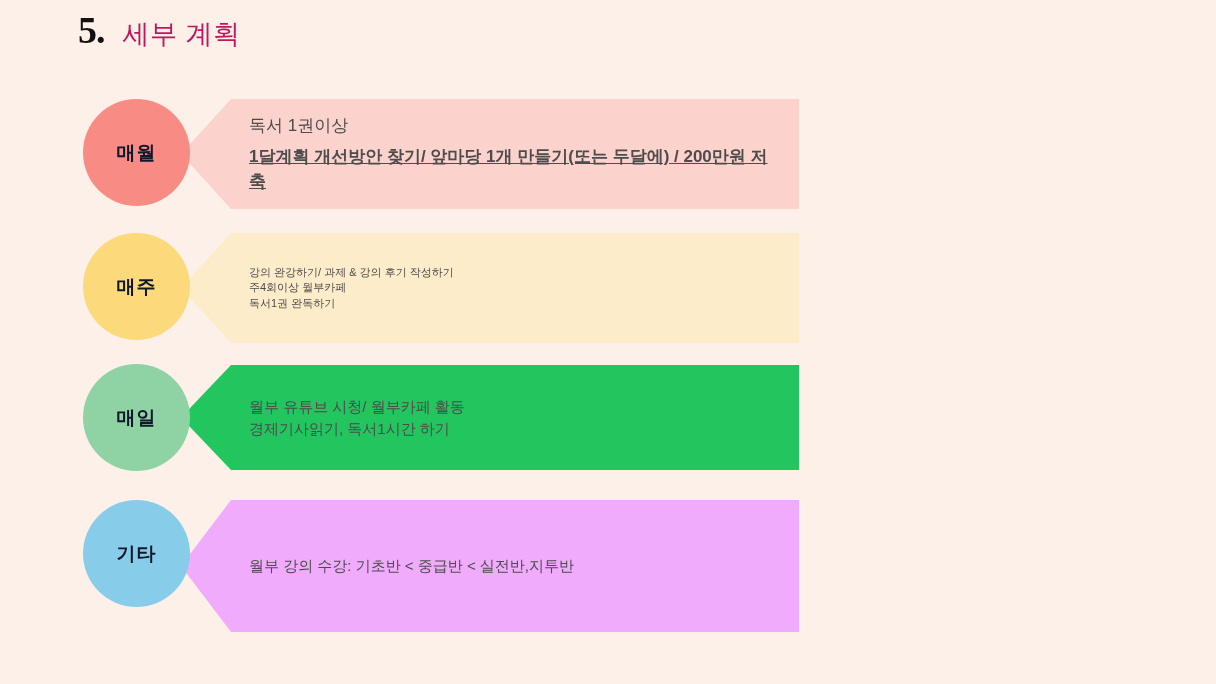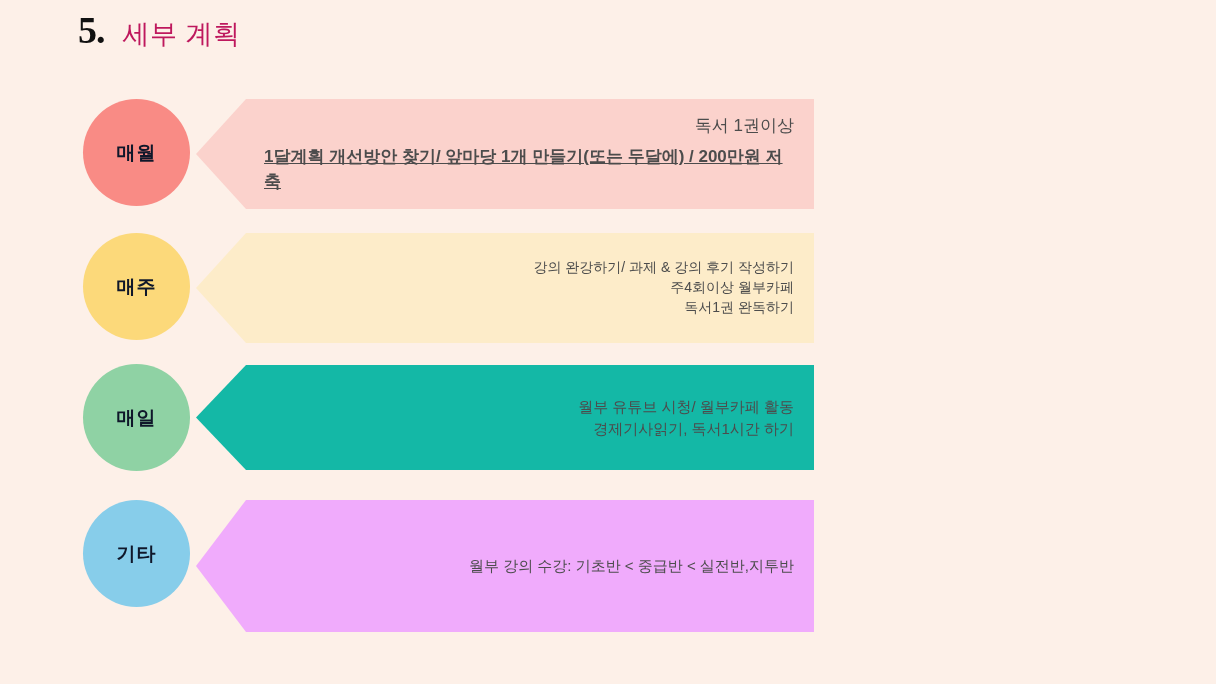--- a/index.html
+++ b/index.html
@@ -41,30 +41,29 @@
 
   
   .row {
     position: absolute;
     left: 0;
     width: 1216px;
   }
 
   .banner {
     position: absolute;
-    left: 196px;
+    left: 181px;
     width: 618px;
     box-sizing: border-box;
     padding-left: 68px;
     padding-right: 20px;
     display: flex;
     flex-direction: column;
     justify-content: center;
     clip-path: polygon(0% 50%, 50px 0%, 100% 0%, 100% 100%, 50px 100%);
-    align-items: flex-end;
   }
 
   .banner-line {
     color: #4c4c4c;
     line-height: 1.42;
     white-space: nowrap;
   }
 
   .circle {
     position: absolute;
@@ -87,25 +86,25 @@
   #row-monthly .banner { top: 0; height: 110px; background: #fbd2cc; }
   #row-monthly .circle { top: 0; background: #f98b85; }
   #row-monthly .banner-line { font-size: 17px; }
   #row-monthly .banner-line.lead { margin-bottom: 7px; }
   #row-monthly .banner-line.strong { font-weight: bold; white-space: normal; text-decoration: underline; }
 
   
   #row-weekly { top: 233px; height: 110px; }
   #row-weekly .banner { top: 0; height: 110px; background: #fdecc9; }
   #row-weekly .circle { top: 0; background: #fcd97a; }
-  #row-weekly .banner-line { font-size: 14px; }
+  #row-weekly .banner-line { font-size: 11px; }
 
   
   #row-daily { top: 365px; height: 105px; }
-  #row-daily .banner { top: 0; height: 105px; background: #14b8a6; }
+  #row-daily .banner { top: 0; height: 105px; background: #22c55e; }
   #row-daily .circle { top: -1px; background: #8fd2a4; }
   #row-daily .banner-line { font-size: 15px; }
 
   
   #row-etc { top: 500px; height: 108px; }
   #row-etc .banner { top: 0; height: 132px; background: #f0abfc; }
   #row-etc .circle { top: 0; background: #87cdea; }
   #row-etc .banner-line { font-size: 15px; }
 </style>
 </head>

